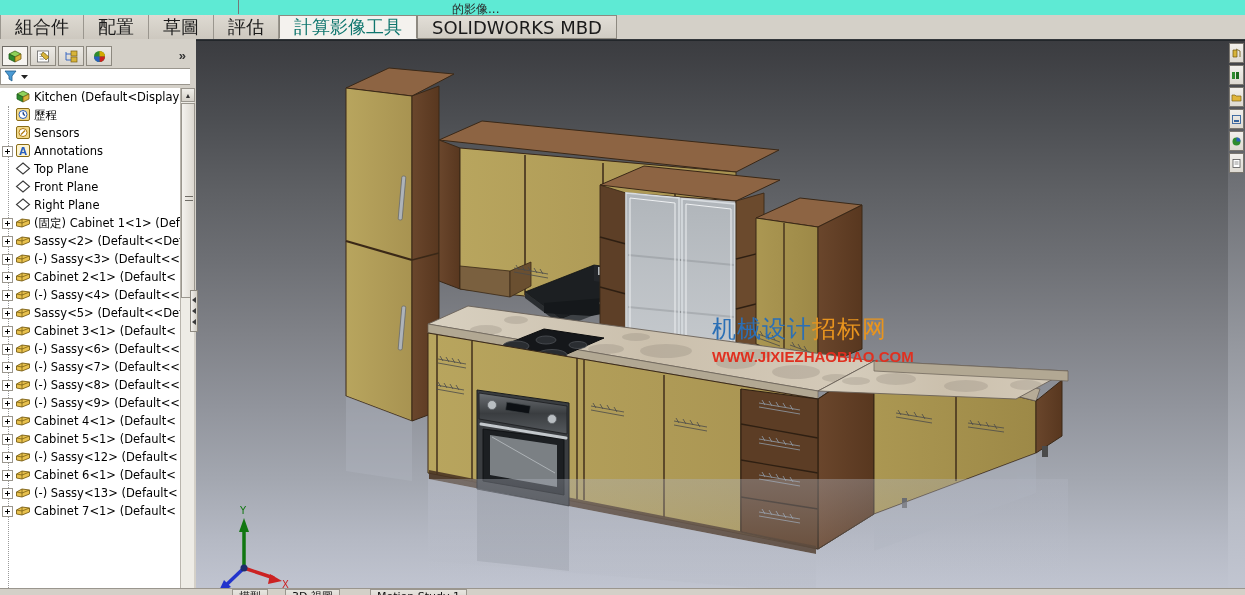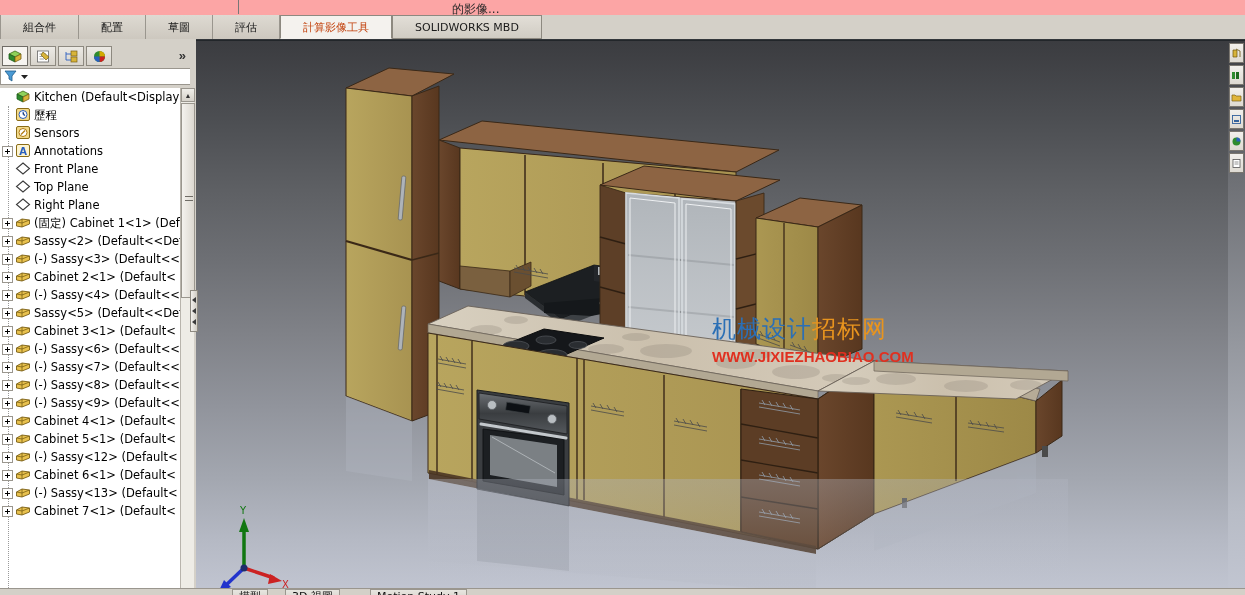--- a/index.html
+++ b/index.html
@@ -9,21 +9,21 @@
     background: #d4d0c8;
     font-family: "Liberation Sans", sans-serif;
     font-size: 12px;
     color: #000;
   }
   #app { position: relative; width: 1245px; height: 595px; }
 
   
   .topstrip {
     position: absolute; left: 0; top: 0; width: 1245px; height: 16px;
-    background: #fca5a5;
+    background: #5eead4;
   }
   .topstrip .cmdtext {
     position: absolute; left: 452px; top: 1px;
     font-size: 12px; color: #2b2b2b;
     font-family: "DejaVu Sans", sans-serif;
   }
   .topstrip .caret {
     position: absolute; left: 238px; top: 0px; width: 1px; height: 14px;
     background: #777;
   }
@@ -32,36 +32,36 @@
   .tabrow {
     position: absolute; left: 0; top: 15px; width: 1245px; height: 24px;
     background: #d4d0c8;
   }
   .tabrow .tabs-left {
     position: absolute; left: 0; top: 0; height: 24px;
     display: flex; align-items: stretch;
   }
   .rtab {
     display: flex; align-items: center; justify-content: center;
-    padding: 0 22px; height: 24px;
-    font-size: 11px; color: #1a1a1a;
+    padding: 0 14px; height: 24px;
+    font-size: 18px; color: #1a1a1a;
     border-right: 1px solid #9a968e;
     background: linear-gradient(#dedad2, #cdc8bf);
     font-family: "DejaVu Sans", sans-serif;
     cursor: default;
     white-space: nowrap;
   }
   .rtab.first { border-left: 1px solid #9a968e; }
   .rtab.active {
     background: #f4f2ee;
     border-top: 1px solid #8d8980;
     border-left: 1px solid #8d8980;
     border-right: 1px solid #8d8980;
     border-bottom: 1px solid #f4f2ee;
-    color: #c2410c;
+    color: #0f766e;
   }
   .rtab.plain-right {
     background: linear-gradient(#e2ded7, #d0ccc3);
     border: 1px solid #8d8980;
   }
 
   
   .darkbar {
     position: absolute; left: 196px; top: 15px; width: 1049px; height: 26px;
     background: linear-gradient(#43474b, #34383c);
@@ -824,31 +824,31 @@
         <span class="lbl">Annotations</span>
       </div>
 
       <div class="trow indent">
         <span class="plus-sp"></span>
         <span class="ico">
           <svg width="16" height="15" viewBox="0 0 16 15">
               <path d="M8 2 L14.5 7.5 L8 13 L1.5 7.5 Z" fill="none" stroke="#3b3b3b" stroke-width="1.1"></path>
             </svg>
         </span>
-        <span class="lbl">Front Plane</span>
+        <span class="lbl">Top Plane</span>
       </div>
 
       <div class="trow indent">
         <span class="plus-sp"></span>
         <span class="ico">
           <svg width="16" height="15" viewBox="0 0 16 15">
               <path d="M8 2 L14.5 7.5 L8 13 L1.5 7.5 Z" fill="none" stroke="#3b3b3b" stroke-width="1.1"></path>
             </svg>
         </span>
-        <span class="lbl">Top Plane</span>
+        <span class="lbl">Front Plane</span>
       </div>
 
       <div class="trow indent">
         <span class="plus-sp"></span>
         <span class="ico">
           <svg width="16" height="15" viewBox="0 0 16 15">
               <path d="M8 2 L14.5 7.5 L8 13 L1.5 7.5 Z" fill="none" stroke="#3b3b3b" stroke-width="1.1"></path>
             </svg>
         </span>
         <span class="lbl">Right Plane</span>

